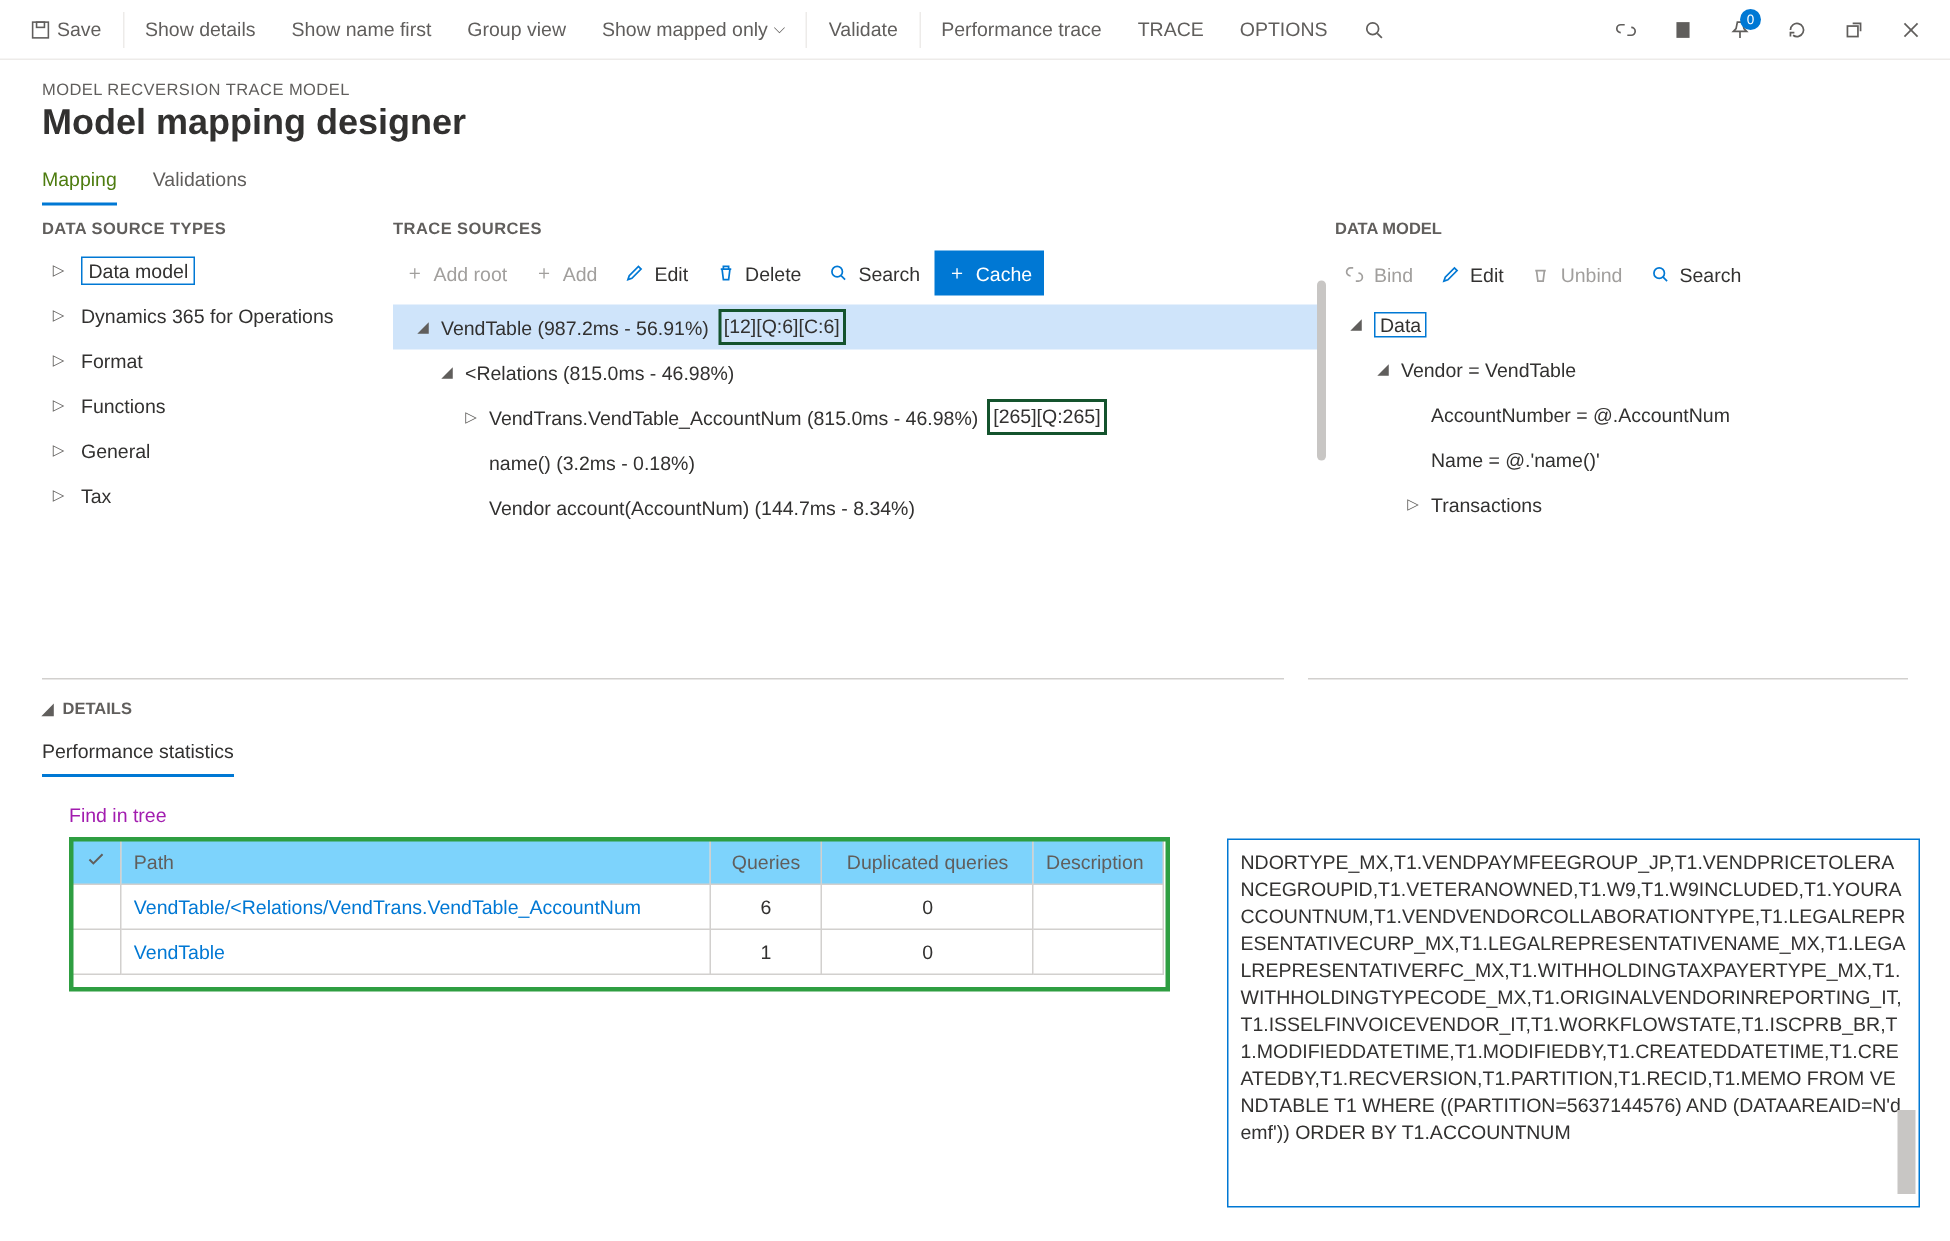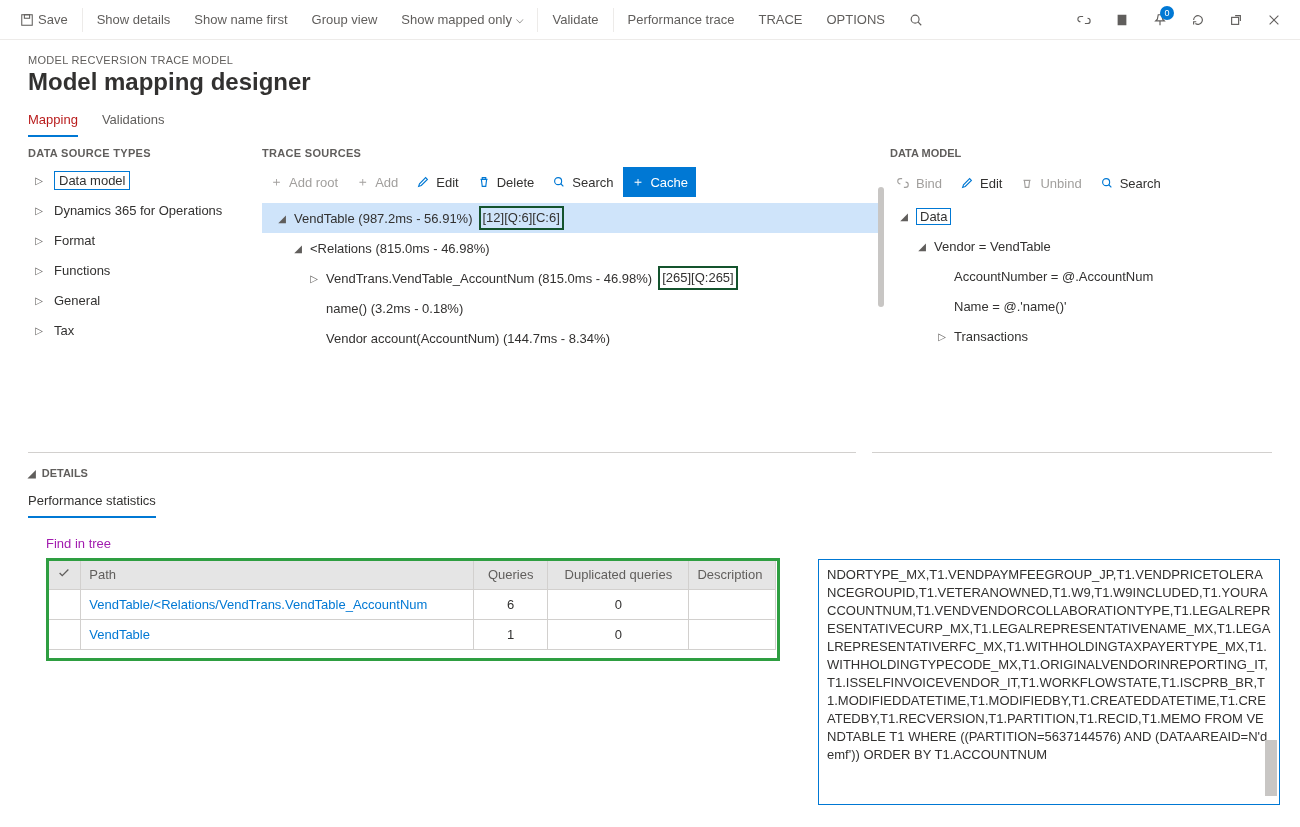--- a/index.html
+++ b/index.html
@@ -34,21 +34,21 @@
   .cmdbar .sep { width: 1px; height: 24px; background: #edebe9; margin: 0 2px; }
   .cmdbar-right { margin-left: auto; display: flex; align-items: center; gap: 2px; }
   .cmdbar-right .iconbtn { width: 36px; height: 40px; display:flex; align-items:center; justify-content:center; cursor:pointer;}
   .badge { position:relative; }
   .badge-dot { position:absolute; top:6px; right:4px; background:#0078d4; color:#fff; border-radius:8px; font-size:9px; width:14px; height:14px; display:flex;align-items:center;justify-content:center;}
   .pagehead { padding: 14px 28px 0 28px; }
   .breadcrumb { font-size: 11px; color: #605e5c; letter-spacing: 0.3px; }
   .pagetitle { font-size: 24px; font-weight: 600; margin: 2px 0 10px 0; }
   .maintabs { padding: 0 28px; display:flex; gap:24px; border-bottom: 0; }
   .maintabs .tab { padding: 6px 0 8px 0; cursor:pointer; color:#605e5c; }
-  .maintabs .tab.active { color:#b91c1c; border-bottom: 2px solid #0078d4; }
+  .maintabs .tab.active { color:#4d7c0f; border-bottom: 2px solid #0078d4; }
   .threecol { display:flex; padding: 10px 12px 0 28px; gap: 4px; height: 295px; }
   .col { display:flex; flex-direction:column; }
   .col.types { width: 230px; }
   .col.sources { flex: 1; position:relative; }
   .col.model { width: 400px; }
   .colhead { font-size: 11px; font-weight: 600; color: #605e5c; letter-spacing: 0.3px; margin-bottom: 6px; }
   .types-list { }
   .types-list .row { display:flex; align-items:center; height:30px; padding-left: 6px; gap:10px; cursor:pointer;}
   .types-list .row .caret { color:#605e5c; font-size:10px; width:10px; text-align:center;}
   .types-list .row.selected { }
@@ -83,21 +83,21 @@
   .hrsplit .gap { width:400px; border-top:1px solid #d2d0ce; margin-top:20px;}
   .details { padding: 14px 28px 0 28px; }
   .details-head { display:flex; align-items:center; gap:6px; font-size:11px; font-weight:600; color:#605e5c;}
   .subtabs { margin-top:10px; }
   .subtabs .tab { display:inline-block; padding: 4px 0 8px 0; border-bottom:2px solid #0078d4; }
   .findtree { margin: 18px 0 8px 18px; color:#a21caf; cursor:pointer;}
   .lower { display:flex; padding: 0 20px 0 46px; gap: 34px; }
   .perf-table-wrap { position:relative; flex:0 0 738px; }
   .perf-table { width: 730px; border-collapse:collapse; }
   .perf-table th, .perf-table td { border:1px solid #d2d0ce; padding:6px 8px; font-size:13px; text-align:left; height:30px;}
-  .perf-table th { font-weight:400; color:#605e5c; background:#e5e5e5;}
+  .perf-table th { font-weight:400; color:#605e5c; background:#7dd3fc;}
   .perf-table td.num, .perf-table th.num { text-align:center;}
   .perf-table td.link { color:#0078d4; cursor:pointer;}
   .perf-highlight { position:absolute; border:3px solid #2e9e41; pointer-events:none;}
   .sqlbox { flex:1; border:1px solid #0078d4; padding:6px 8px; font-size:13px; line-height:18px; color:#323130; height:246px; overflow:hidden; position:relative; }
   .sqlbox .innerscroll { position:absolute; right:2px; top:180px; width:12px; height:56px; background:#c8c6c4; }
   .ic-svg { width:14px; height:14px; flex-shrink:0;}
   .datamodel-head { font-size:11px; font-weight:600; color:#605e5c; margin-bottom:8px; margin-left:2px;}
   .check-col { width: 34px; text-align:center !important; }
 </style>
 </head>

